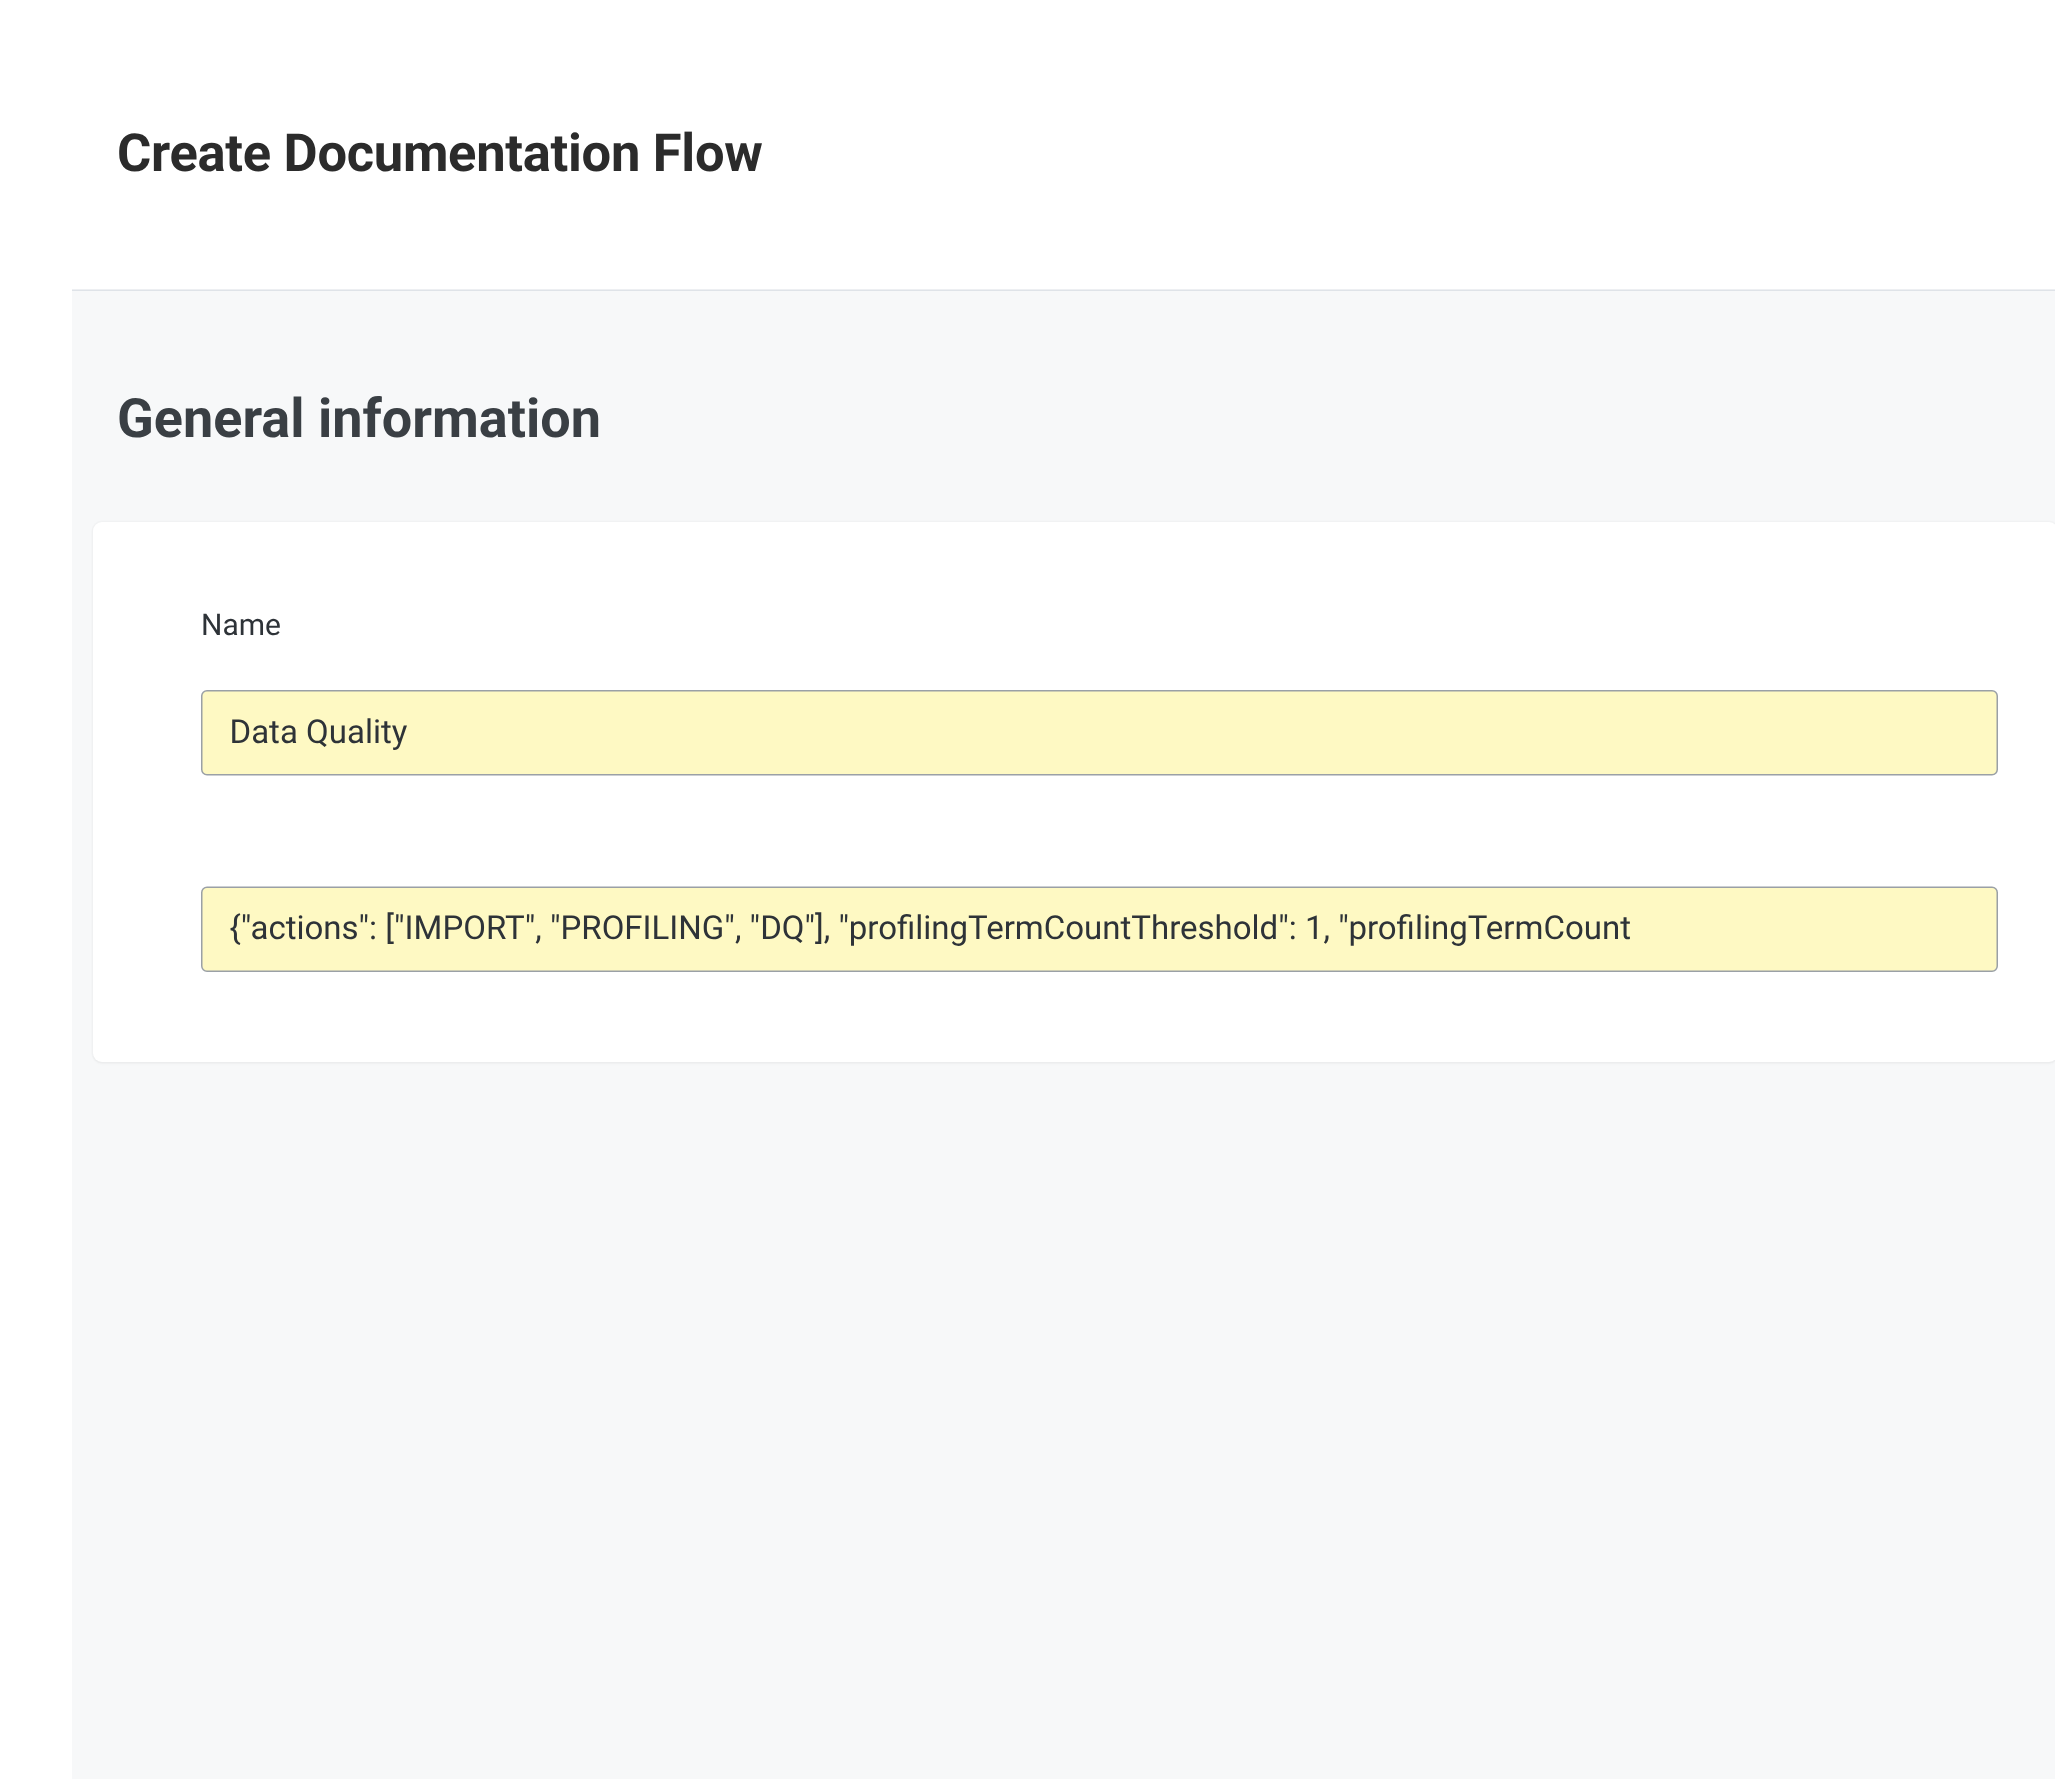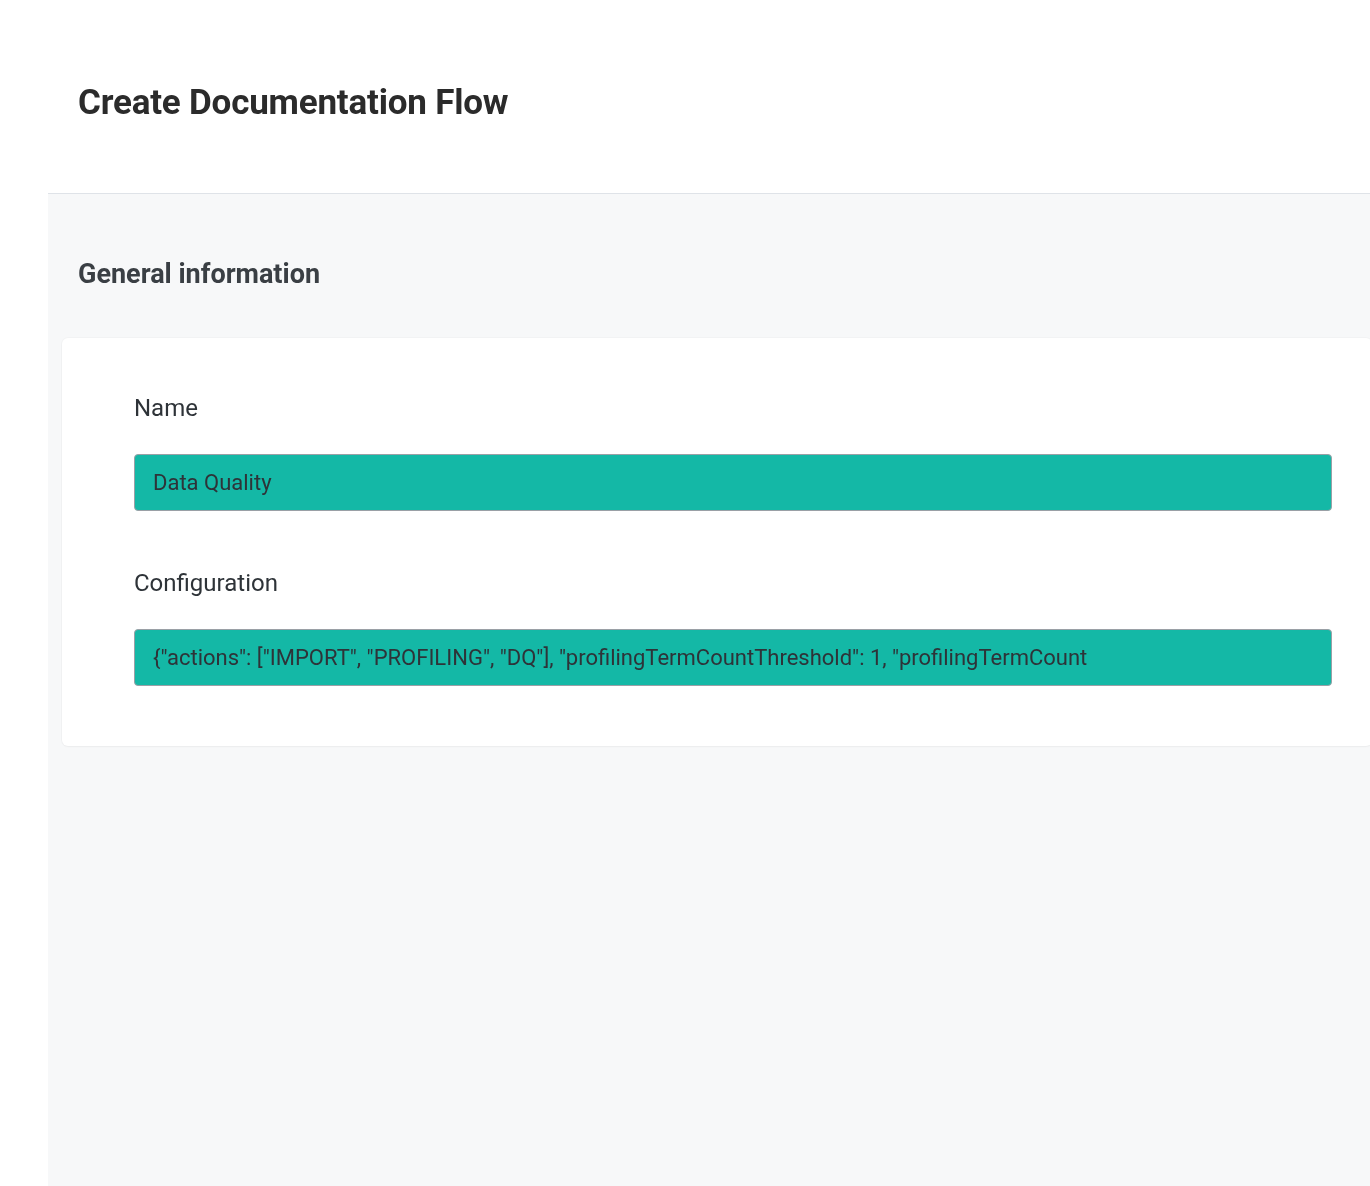--- a/index.html
+++ b/index.html
@@ -18,56 +18,56 @@
       color: #2b2b2b;
       letter-spacing: -0.2px;
     }
     .content-area {
       background: #f7f8f9;
       border-top: 1px solid #dfe3e8;
       padding: 0 0 20px 0;
       min-height: 1076px;
     }
     .section-title {
-      font-size: 27px;
+      font-size: 36px;
       font-weight: 700;
       color: #3a3f44;
       padding: 48px 14px 20px 14px;
     }
     .card {
       background: #fff;
       margin: 28px 14px 0 14px;
       border-radius: 6px;
       box-shadow: 0 0 0 1px rgba(0,0,0,0.02), 0 1px 2px rgba(0,0,0,0.03);
       padding: 40px 40px 44px 40px;
     }
     .form-group {
       margin-bottom: 42px;
     }
     .form-group:last-child { margin-bottom: 0; }
     label.field-label {
       display: block;
-      font-size: 24px;
+      font-size: 20px;
       color: #2e3338;
       margin-bottom: 16px;
       font-weight: 400;
     }
     label.field-label.muted {
       color: #7e868e;
     }
     .text-input {
       width: 100%;
       border: 1px solid #9aa0a6;
       border-radius: 4px;
       padding: 15px 18px;
       font-size: 22px;
       color: #2e3338;
       font-family: inherit;
       outline: none;
-      background: #14b8a6;
+      background: #fef9c3;
     }
     textarea.text-input {
       height: 220px;
       resize: vertical;
       line-height: 1.4;
     }
   </style>
 </head>
 <body>
 
@@ -81,18 +81,17 @@
   <div class="card">
 
     <div class="form-group">
       <label class="field-label">Name</label>
       <input type="text" class="text-input" value="Data Quality" style="">
     </div>
 
 
 
     <div class="form-group">
-      <label class="field-label">Configuration</label>
       <input type="text" class="text-input" value="{&quot;actions&quot;: [&quot;IMPORT&quot;, &quot;PROFILING&quot;, &quot;DQ&quot;], &quot;profilingTermCountThreshold&quot;: 1, &quot;profilingTermCount" style="">
     </div>
 
   </div>
 </div>
 
 </body></html>

